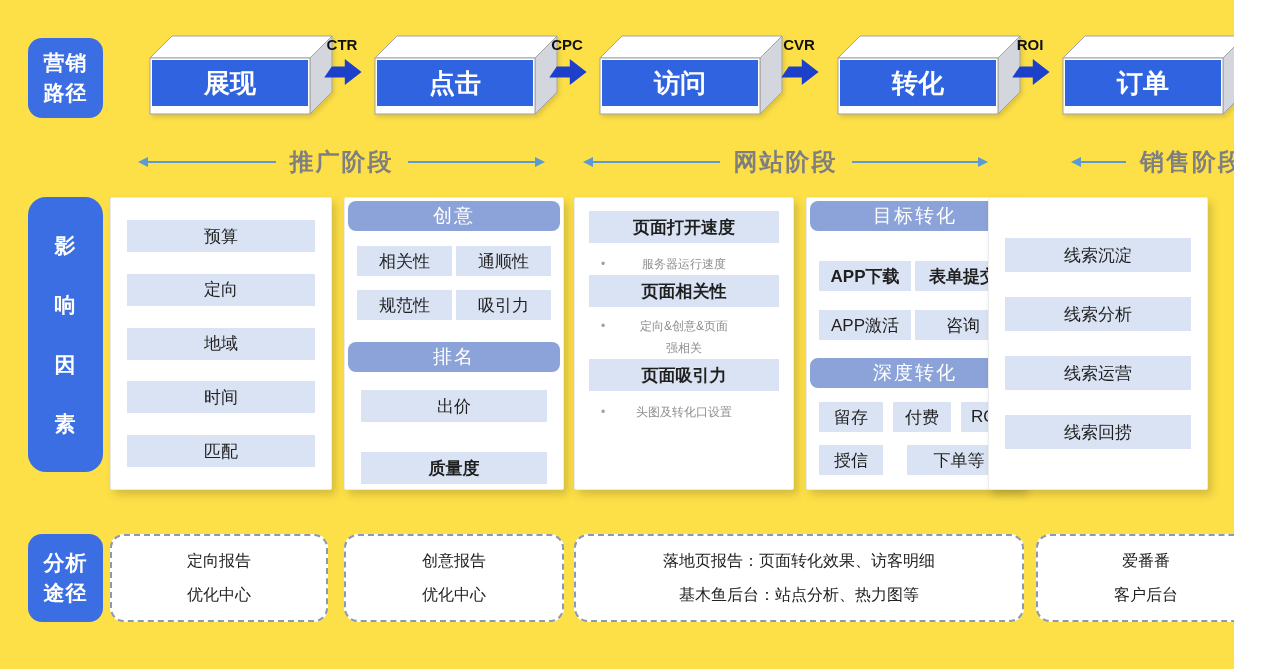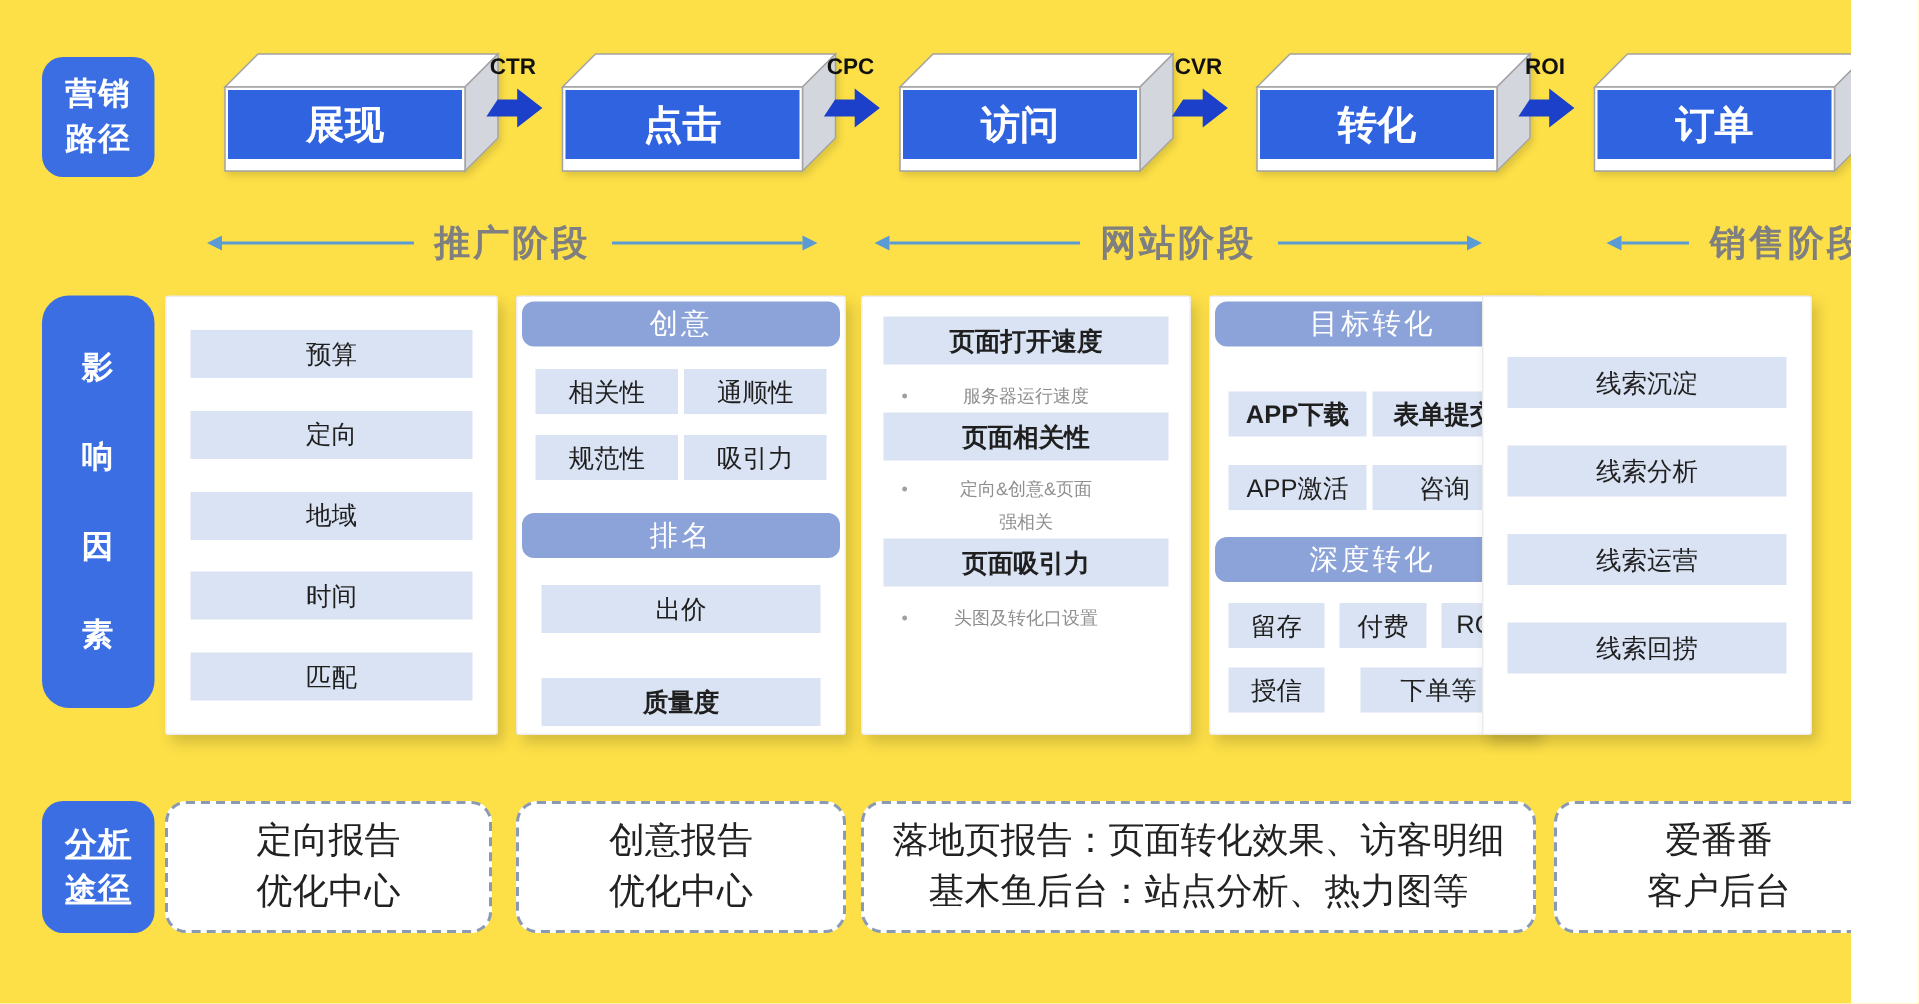--- a/index.html
+++ b/index.html
@@ -9,21 +9,21 @@
   }
   
   .pill{
     position:absolute; left:28px; width:75px;
     background:var(--label-blue,#3b6ee3); color:#fff; border-radius:14px;
     display:flex; flex-direction:column; align-items:center; justify-content:center;
     font-size:21px; font-weight:bold; line-height:1.45; letter-spacing:1px;
   }
   #funnel-pill{top:38px;height:80px;}
   #factors-pill{top:197px;height:275px;border-radius:18px;justify-content:space-evenly;line-height:1;}
-  #analysis-pill{top:534px;height:88px;text-decoration:underline;}
+  #analysis-pill{top:534px;height:88px;}
   
   .cube{position:absolute; top:34px; filter:drop-shadow(2px 3px 2px rgba(0,0,0,.12));}
   .cube text{font-family:"Liberation Sans","DejaVu Sans",sans-serif; font-size:26px; font-weight:bold; fill:#fff;}
   
   .metric{position:absolute; top:36px; width:60px; display:flex; flex-direction:column; align-items:center;}
   .metric-label{font-size:15px; font-weight:bold; color:#111;}
   .metric svg{margin-top:5px;}
   
   .phase{position:absolute; top:150px; height:24px; display:flex; align-items:center;}
   .phase .ah{width:0;height:0;border-top:5px solid transparent;border-bottom:5px solid transparent;}
@@ -61,21 +61,21 @@
   
   .blk-title{margin:0 14px; height:32px; font-weight:bold; background:var(--item-blue,#dae3f3);
     color:#1f1f1f; font-size:17px; display:flex; align-items:center; justify-content:center;}
   .bullet{position:relative; text-align:center; color:#8e8e8e; font-size:12px; line-height:22px; padding:0 18px;}
   .bullet.dot::before{content:"\2022"; position:absolute; left:26px; color:#a0a0a0;}
   
   .dashed{
     position:absolute; top:534px; height:88px; box-sizing:border-box;
     border:2px dashed #8a9ab5; border-radius:14px; background:#fff;
     display:flex; flex-direction:column; align-items:center; justify-content:center;
-    font-size:24px; color:#222; line-height:34px;
+    font-size:16px; color:#222; line-height:34px;
   }
   #dash1{left:110px;width:218px;} #dash2{left:344px;width:220px;}
   #dash3{left:574px;width:450px;} #dash4{left:1036px;width:220px;}
 </style>
 </head>
 <body>
 
 <div class="canvas">
 
   <div class="pill" id="funnel-pill">

